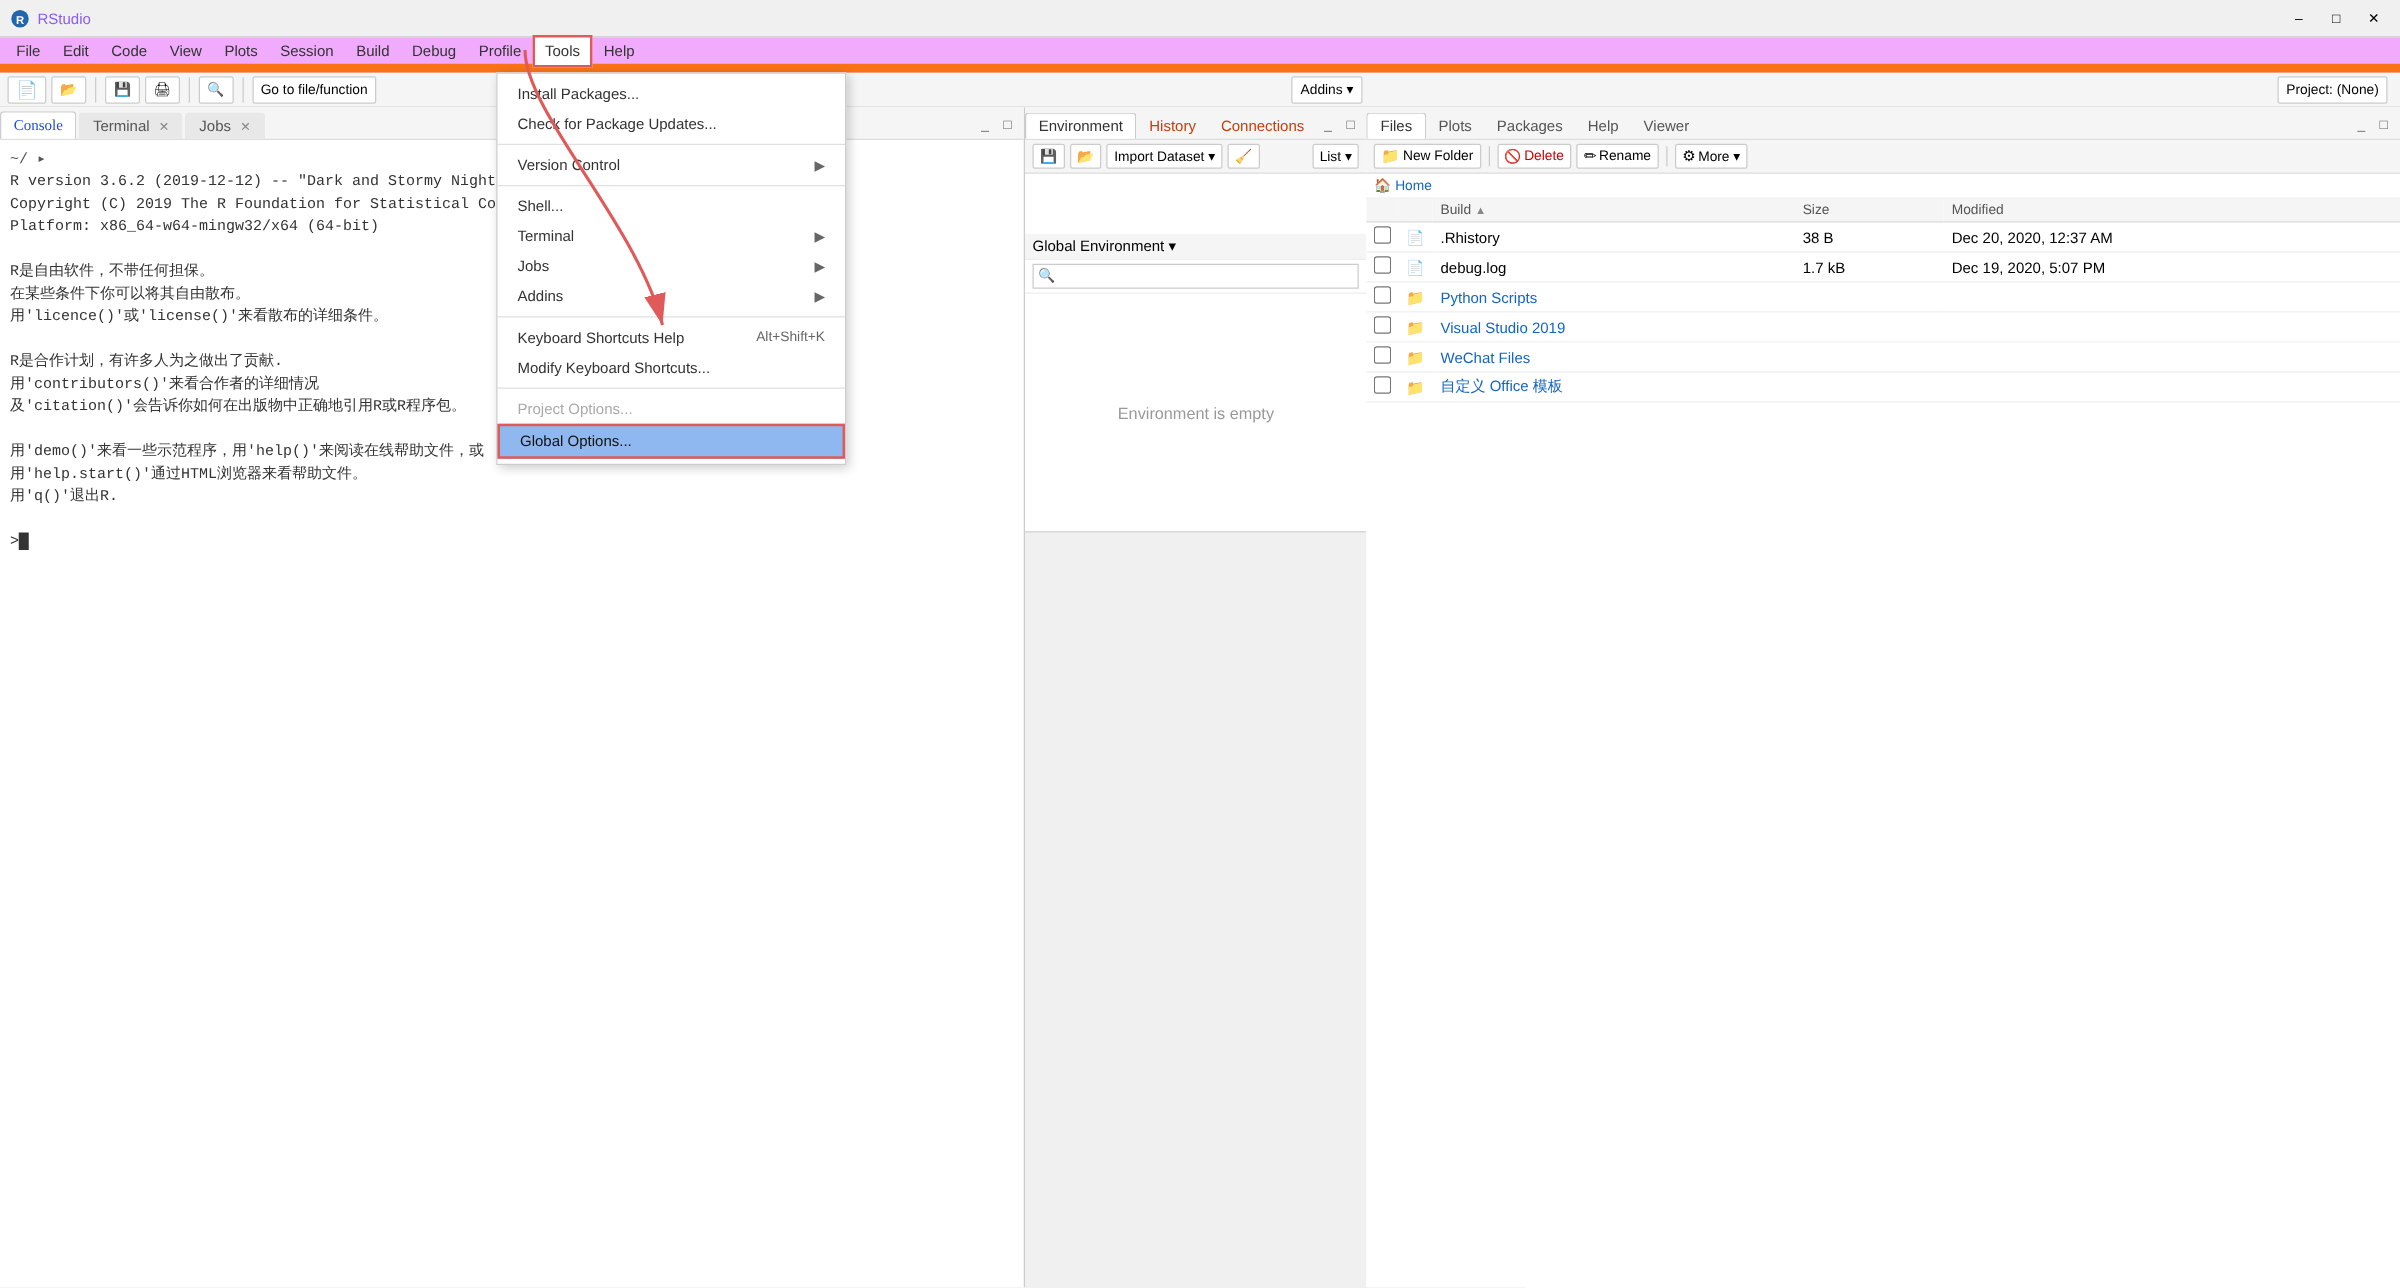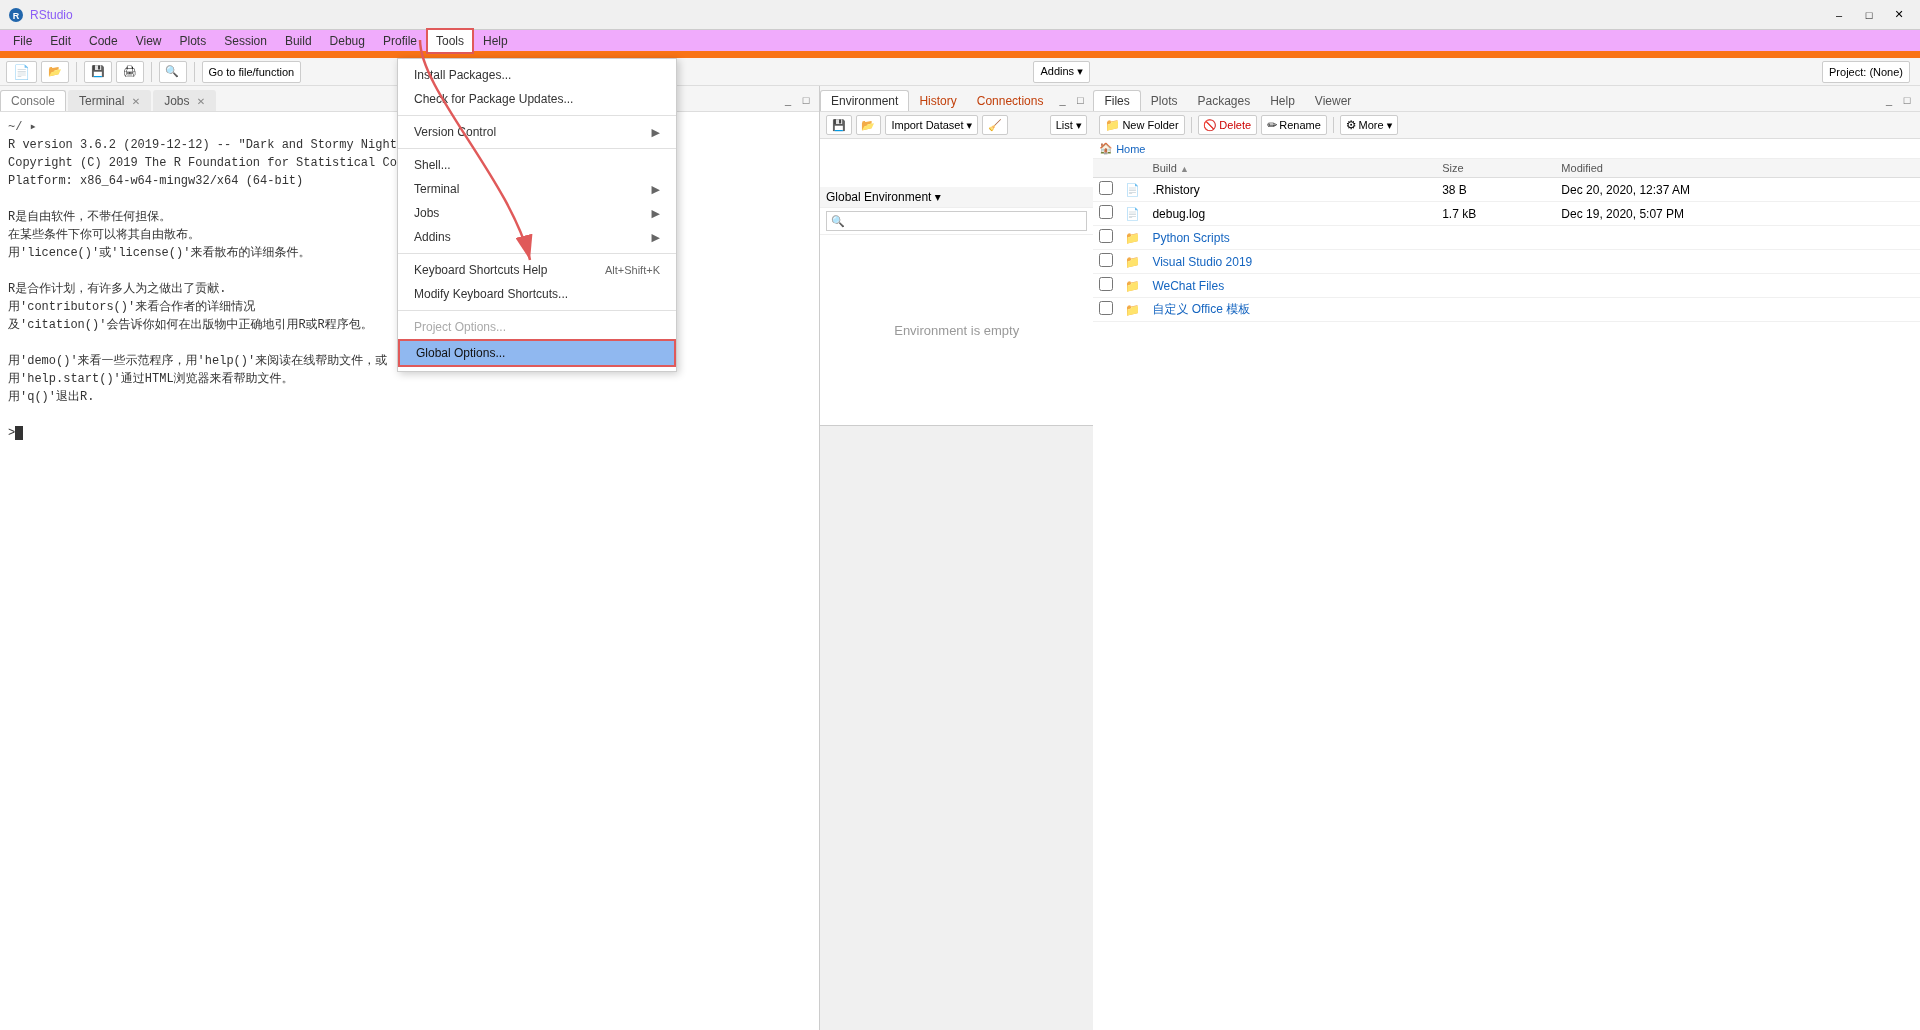--- a/index.html
+++ b/index.html
@@ -86,21 +86,22 @@
       border: 1px solid transparent;
       border-bottom: none;
       background: #e8e8e8;
       color: #555;
       margin-right: 2px;
       border-radius: 3px 3px 0 0;
     }
     .panel-tab.active {
       background: white;
       border-color: #ccc;
-      color: #737373;
+      color: #1d4ed8;
+      font-family: Liberation Serif, serif;
     }
     .panel-tab .tab-close {
       margin-left: 4px;
       color: #888;
       font-size: 10px;
     }
 
     
     #console-content {
       flex: 1;

